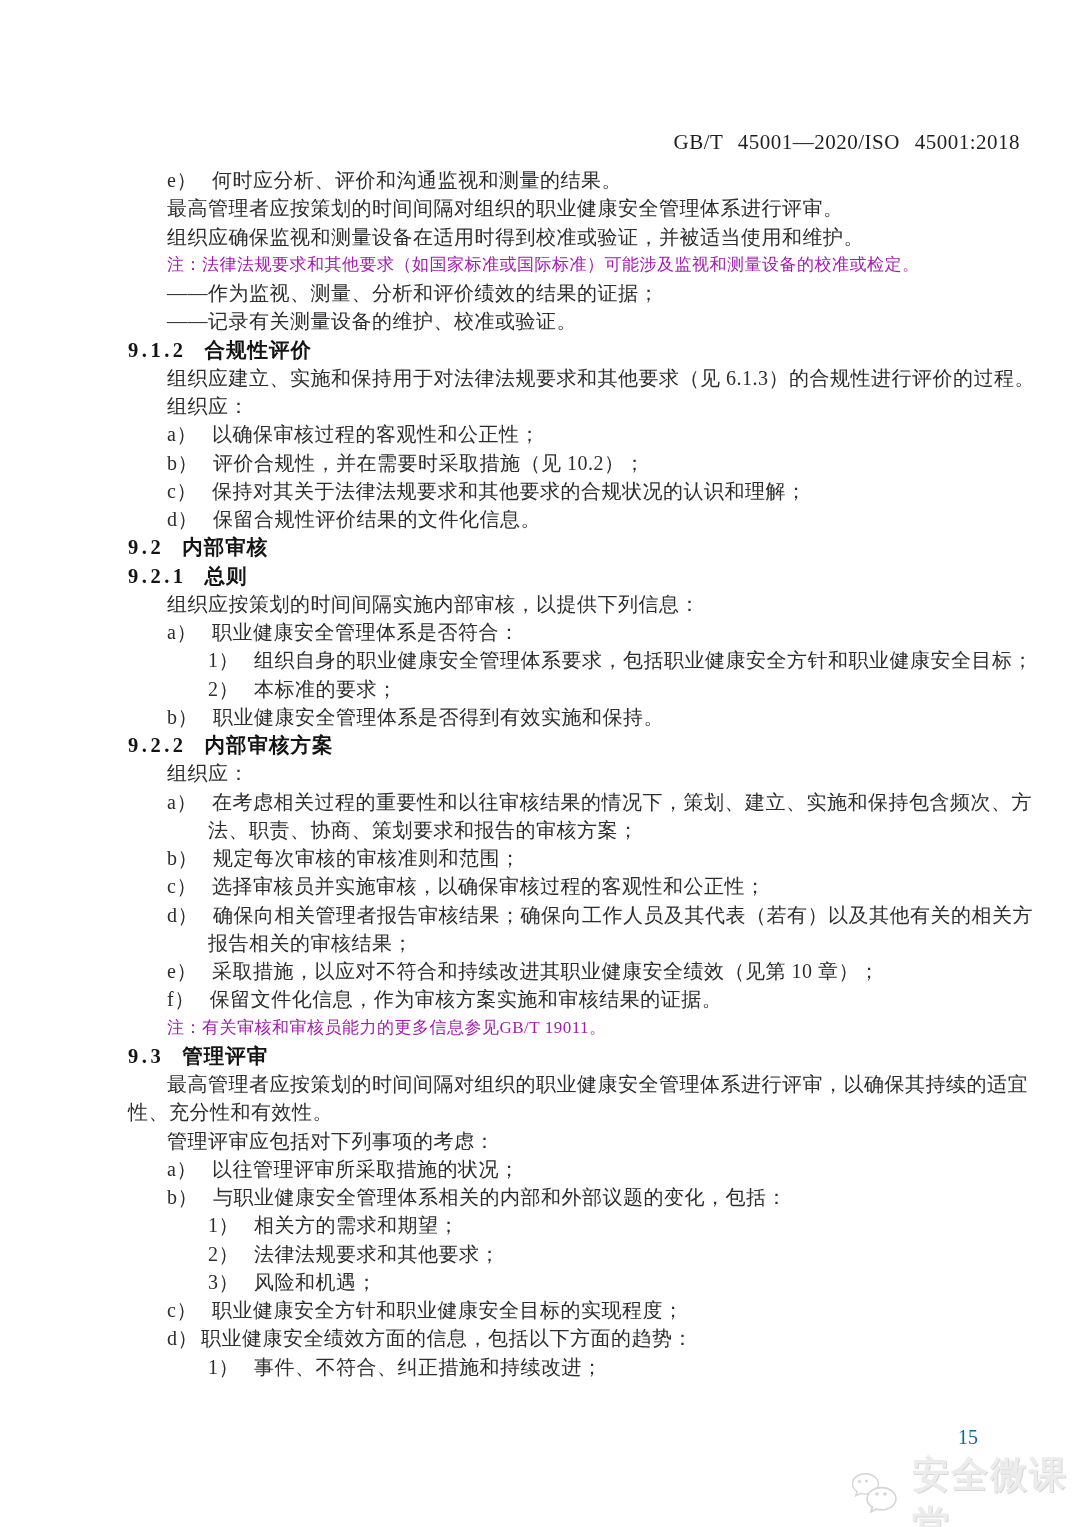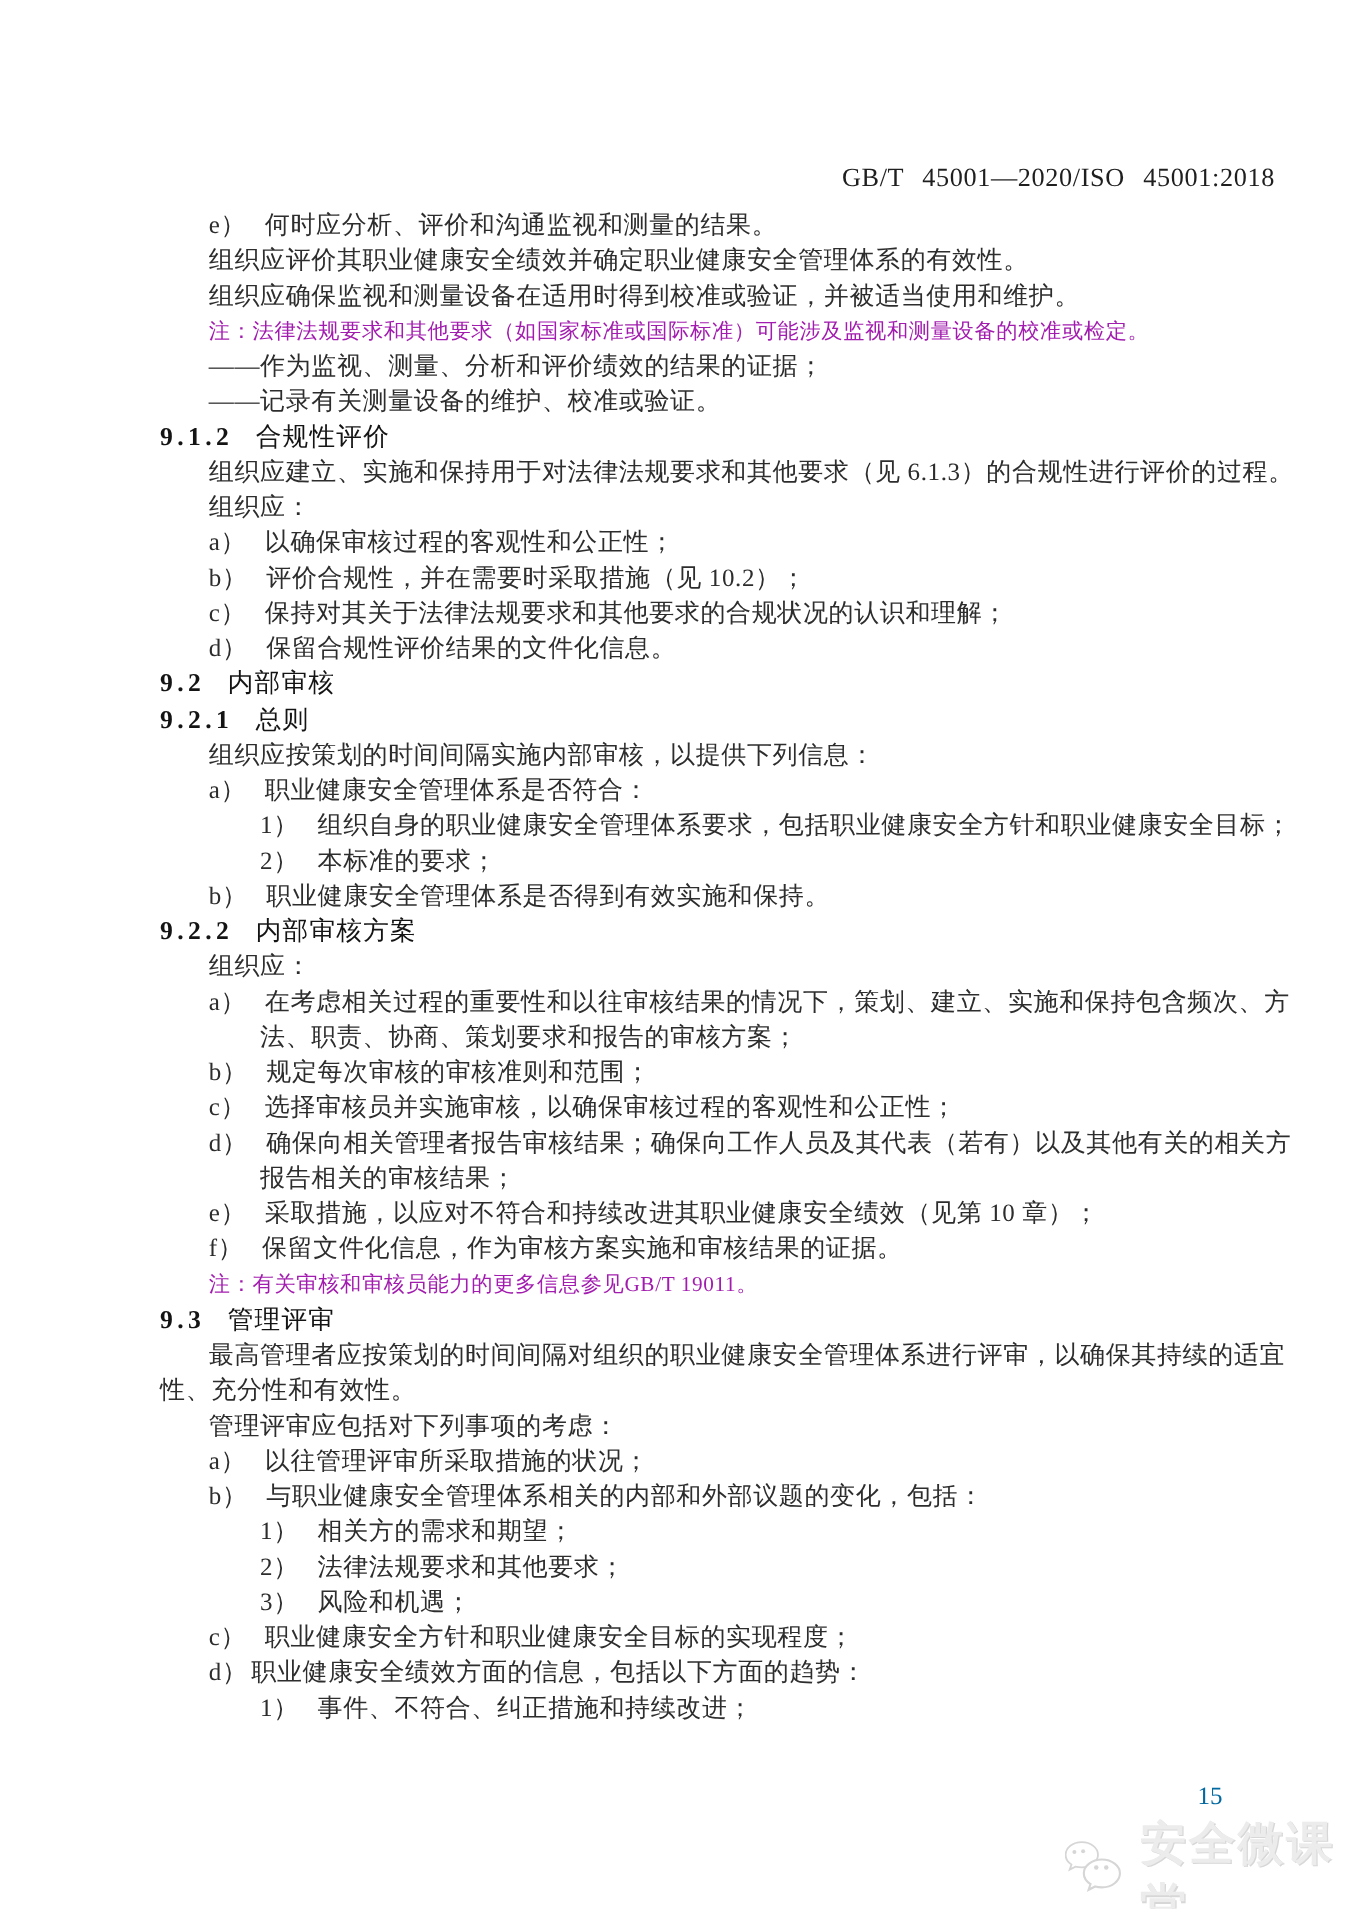--- a/index.html
+++ b/index.html
@@ -35,21 +35,21 @@
   .i0{padding-left:0;}
   .i1{padding-left:39px;}
   .i2{padding-left:80px;}
   .note{font-size:17px;color:#a21caf;}
   .heading{
     font-family:"Liberation Sans","DejaVu Sans",sans-serif;
     color:#141414;
     font-size:20.5px;
   }
   .heading .num{letter-spacing:3.5px;margin-right:18px;font-weight:600;font-family:Liberation Serif, serif;}
-  .heading .label{font-weight:400;letter-spacing:1px;margin-top:20px;}
+  .heading .label{font-weight:700;letter-spacing:1px;margin-top:20px;}
   .marker{display:inline-block;margin-right:15px;}
   .marker.tight{margin-right:3px;}
   .page-number{
     position:absolute;
     left:958px;top:1426px;
     font-size:20px;
     color:#0369a1;
   }
   .watermark{
     position:absolute;
@@ -69,21 +69,21 @@
 </style>
 </head>
 <body>
 
 <div class="page">
 
   <div class="doc-header">GB/T 45001—2020/ISO 45001:2018</div>
 
   <div class="content">
       <div class="line i1"><span class="marker">e）</span><span>何时应分析、评价和沟通监视和测量的结果。</span></div>
-      <div class="line i1"><span>组织应评价其职业健康安全绩效并确定职业健康安全管理体系的有效性。</span></div>
+      <div class="line i1"><span>最高管理者应按策划的时间间隔对组织的职业健康安全管理体系进行评审。</span></div>
       <div class="line i1"><span>组织应确保监视和测量设备在适用时得到校准或验证，并被适当使用和维护。</span></div>
       <div class="line i1 note"><span>注：法律法规要求和其他要求（如国家标准或国际标准）可能涉及监视和测量设备的校准或检定。</span></div>
       <div class="line i1"><span>——作为监视、测量、分析和评价绩效的结果的证据；</span></div>
       <div class="line i1"><span>——记录有关测量设备的维护、校准或验证。</span></div>
       <div class="line i0 heading"><span class="num">9.1.2</span><span class="label">合规性评价</span></div>
       <div class="line i1"><span>组织应建立、实施和保持用于对法律法规要求和其他要求（见 6.1.3）的合规性进行评价的过程。</span></div>
       <div class="line i1"><span>组织应：</span></div>
       <div class="line i1"><span class="marker">a）</span><span>以确保审核过程的客观性和公正性；</span></div>
       <div class="line i1"><span class="marker">b）</span><span>评价合规性，并在需要时采取措施（见 10.2）；</span></div>
       <div class="line i1"><span class="marker">c）</span><span>保持对其关于法律法规要求和其他要求的合规状况的认识和理解；</span></div>

